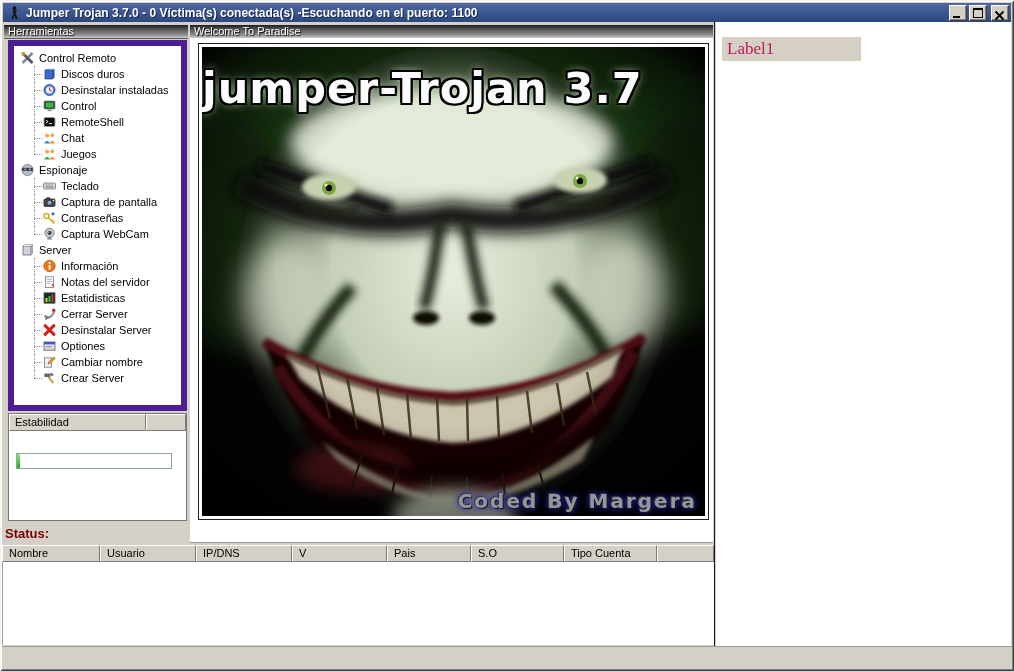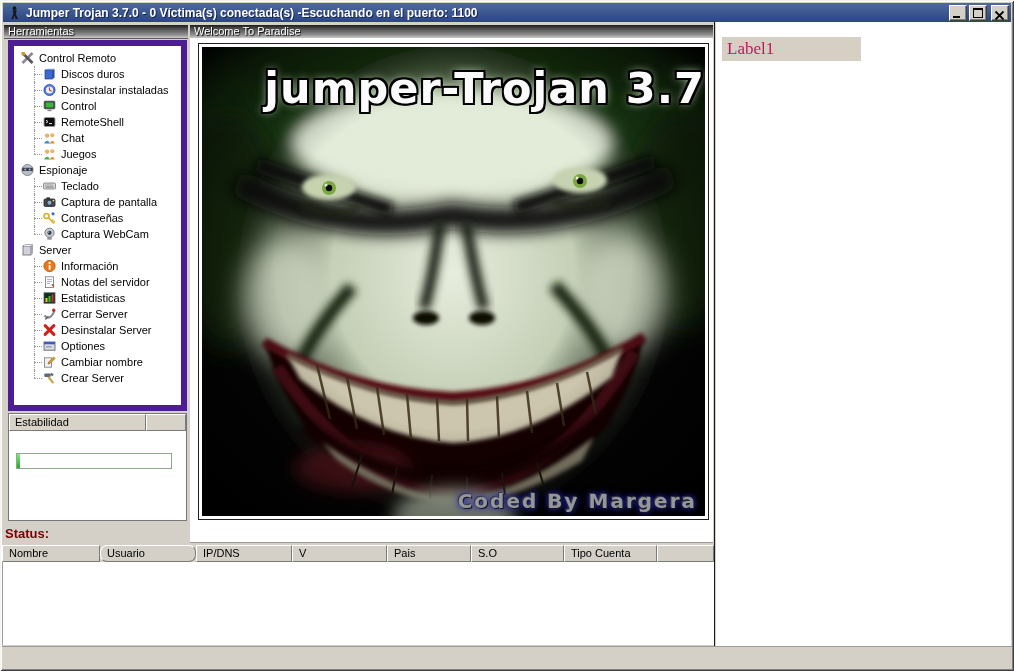--- a/index.html
+++ b/index.html
@@ -47,21 +47,21 @@
   #stab-progress{position:absolute;left:7px;top:39px;width:156px;height:16px;background:#fff;
     border:1px solid #8fa78f;box-sizing:border-box;}
   #stab-fill{height:100%;background:linear-gradient(180deg,#7dee7d,#1fae1f);}
   
   #main-content{position:absolute;left:190px;top:38px;width:523px;height:505px;background:#fff;
     border-bottom:1px solid #9a9a9a;box-sizing:border-box;}
   #img-frame{position:absolute;left:198px;top:43px;width:511px;height:477px;border:1px solid #1f1f1f;
     background:#fff;box-sizing:border-box;}
   #joker{position:absolute;left:202px;top:47px;width:503px;height:469px;background:#000;overflow:hidden;}
   #joker svg{position:absolute;left:0;top:0;}
-  #banner-title{position:absolute;left:0;top:16px;width:100%;text-align:right;
+  #banner-title{position:absolute;left:0;top:16px;width:100%;text-align:left;
     font-family:"DejaVu Sans",sans-serif;font-weight:bold;font-size:43px;letter-spacing:1px;color:#fbfbfb;
     text-shadow:-2px 0 0 #000,2px 0 0 #000,0 -2px 0 #000,0 2px 0 #000,-2px -2px 0 #000,2px 2px 0 #000,
       -2px 2px 0 #000,2px -2px 0 #000,0 0 10px rgba(220,245,210,.9);}
   #banner-credit{position:absolute;right:8px;bottom:3px;font-family:"DejaVu Sans",sans-serif;font-weight:bold;
     font-size:20px;letter-spacing:2px;color:#93969b;
     text-shadow:1px 1px 0 #15151f,-1px -1px 0 #3a3a46,0 0 5px #2a2ab0,0 0 9px #2020a0;}
   
   #divider-v{position:absolute;left:714px;top:22px;width:1px;height:624px;background:#1a1a1a;}
   #right-region{position:absolute;left:716px;top:22px;width:295px;height:624px;background:#fff;}
   #label1{position:absolute;left:6px;top:15px;width:139px;height:24px;background:#d5d0c3;
@@ -456,21 +456,21 @@
 
   <div id="divider-v"></div>
   <div id="right-region">
     <div id="label1">Label1</div>
   </div>
 
   <div id="status-label">Status:</div>
 
   <div id="vic-header">
       <div class="th" style="width: 98px;">Nombre</div>
-      <div class="th" style="width: 96px; border-radius: 7px;">Usuario</div>
+      <div class="th" style="width: 96px;">Usuario</div>
       <div class="th" style="width: 96px;">IP/DNS</div>
       <div class="th" style="width: 95px;">V</div>
       <div class="th" style="width: 84px;">Pais</div>
       <div class="th" style="width: 93px;">S.O</div>
       <div class="th" style="width: 93px;">Tipo Cuenta</div>
       <div class="th" style="width: 57px;"></div>
     </div>
   <div id="vic-body"></div>
 
   <div id="statusbar">

